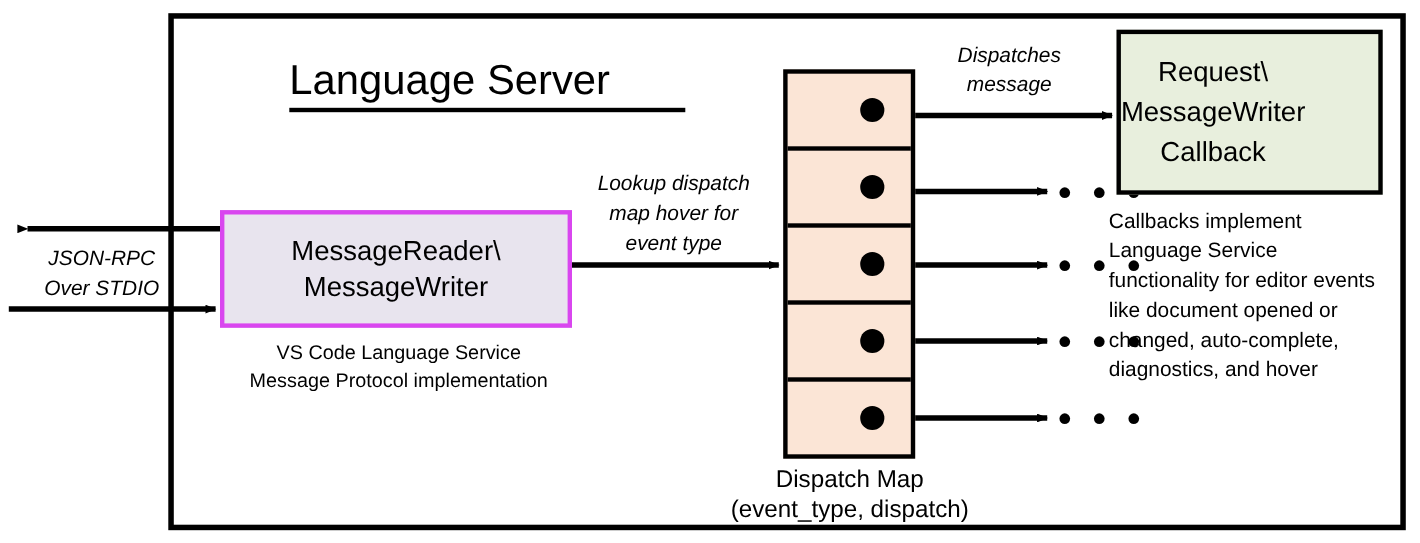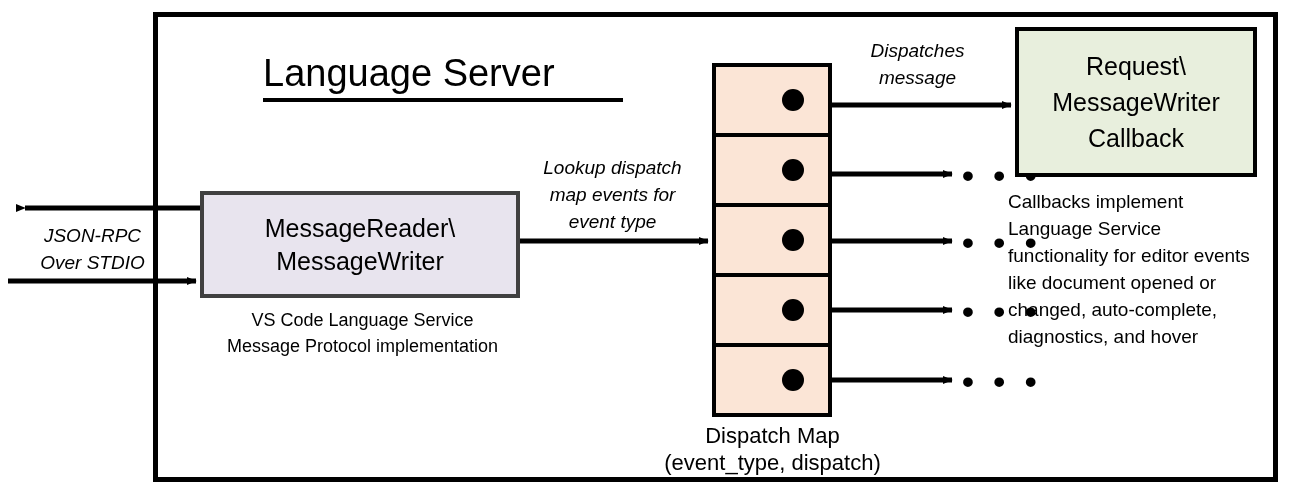--- a/index.html
+++ b/index.html
@@ -45,21 +45,21 @@
     margin-left: 31px;
   }
 
   
   #reader-writer-box {
     left: 200px;
     top: 191px;
     width: 320px;
     height: 107px;
     background: #E8E4EE;
-    border: 4px solid #404040;
+    border: 4px solid #d946ef;
     box-sizing: border-box;
     display: flex;
     align-items: center;
     justify-content: center;
     text-align: center;
     font-size: 25px;
     line-height: 33px;
   }
   #reader-writer-caption {
     left: 190px;
@@ -112,21 +112,20 @@
   #callback-box {
     left: 1015px;
     top: 27px;
     width: 242px;
     height: 150px;
     background: #E8EFDD;
     border: 4px solid #000000;
     box-sizing: border-box;
     display: flex;
     align-items: center;
-    justify-content: center;
     text-align: center;
     font-size: 25px;
     line-height: 36px;
   }
   #callback-caption {
     left: 1008px;
     top: 188px;
     width: 258px;
     text-align: left;
     font-size: 19px;
@@ -236,21 +235,21 @@
       <div>MessageWriter</div>
     </div>
   </div>
   <div class="abs" id="reader-writer-caption">
     <div>VS Code Language Service</div>
     <div>Message Protocol implementation</div>
   </div>
 
   <div class="abs edge-label" id="label-lookup">
     <div>Lookup dispatch</div>
-    <div>map events for</div>
+    <div>map hover for</div>
     <div>event type</div>
   </div>
 
   <div class="abs" id="dispatch-map">
     <div class="dispatch-cell">
       <span class="cell-dot"></span>
     </div>
     <div class="dispatch-cell">
       <span class="cell-dot"></span>
     </div>

